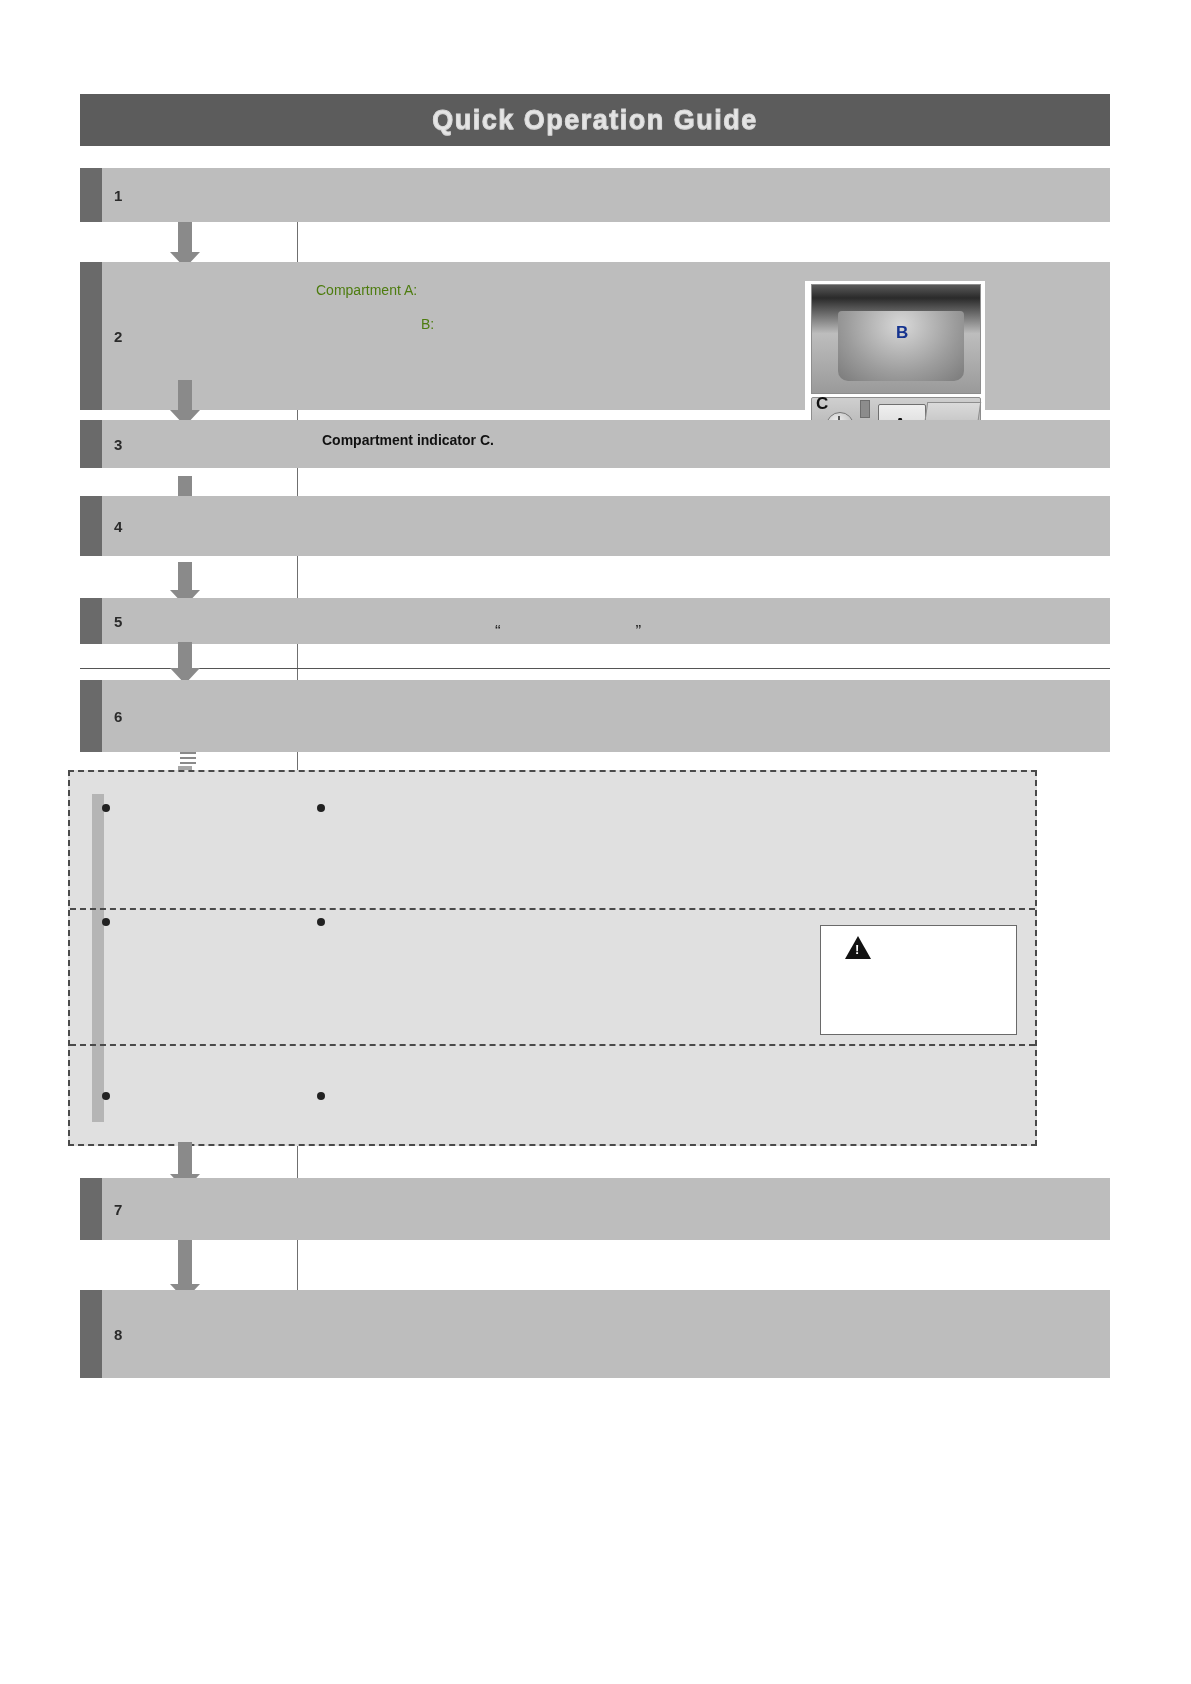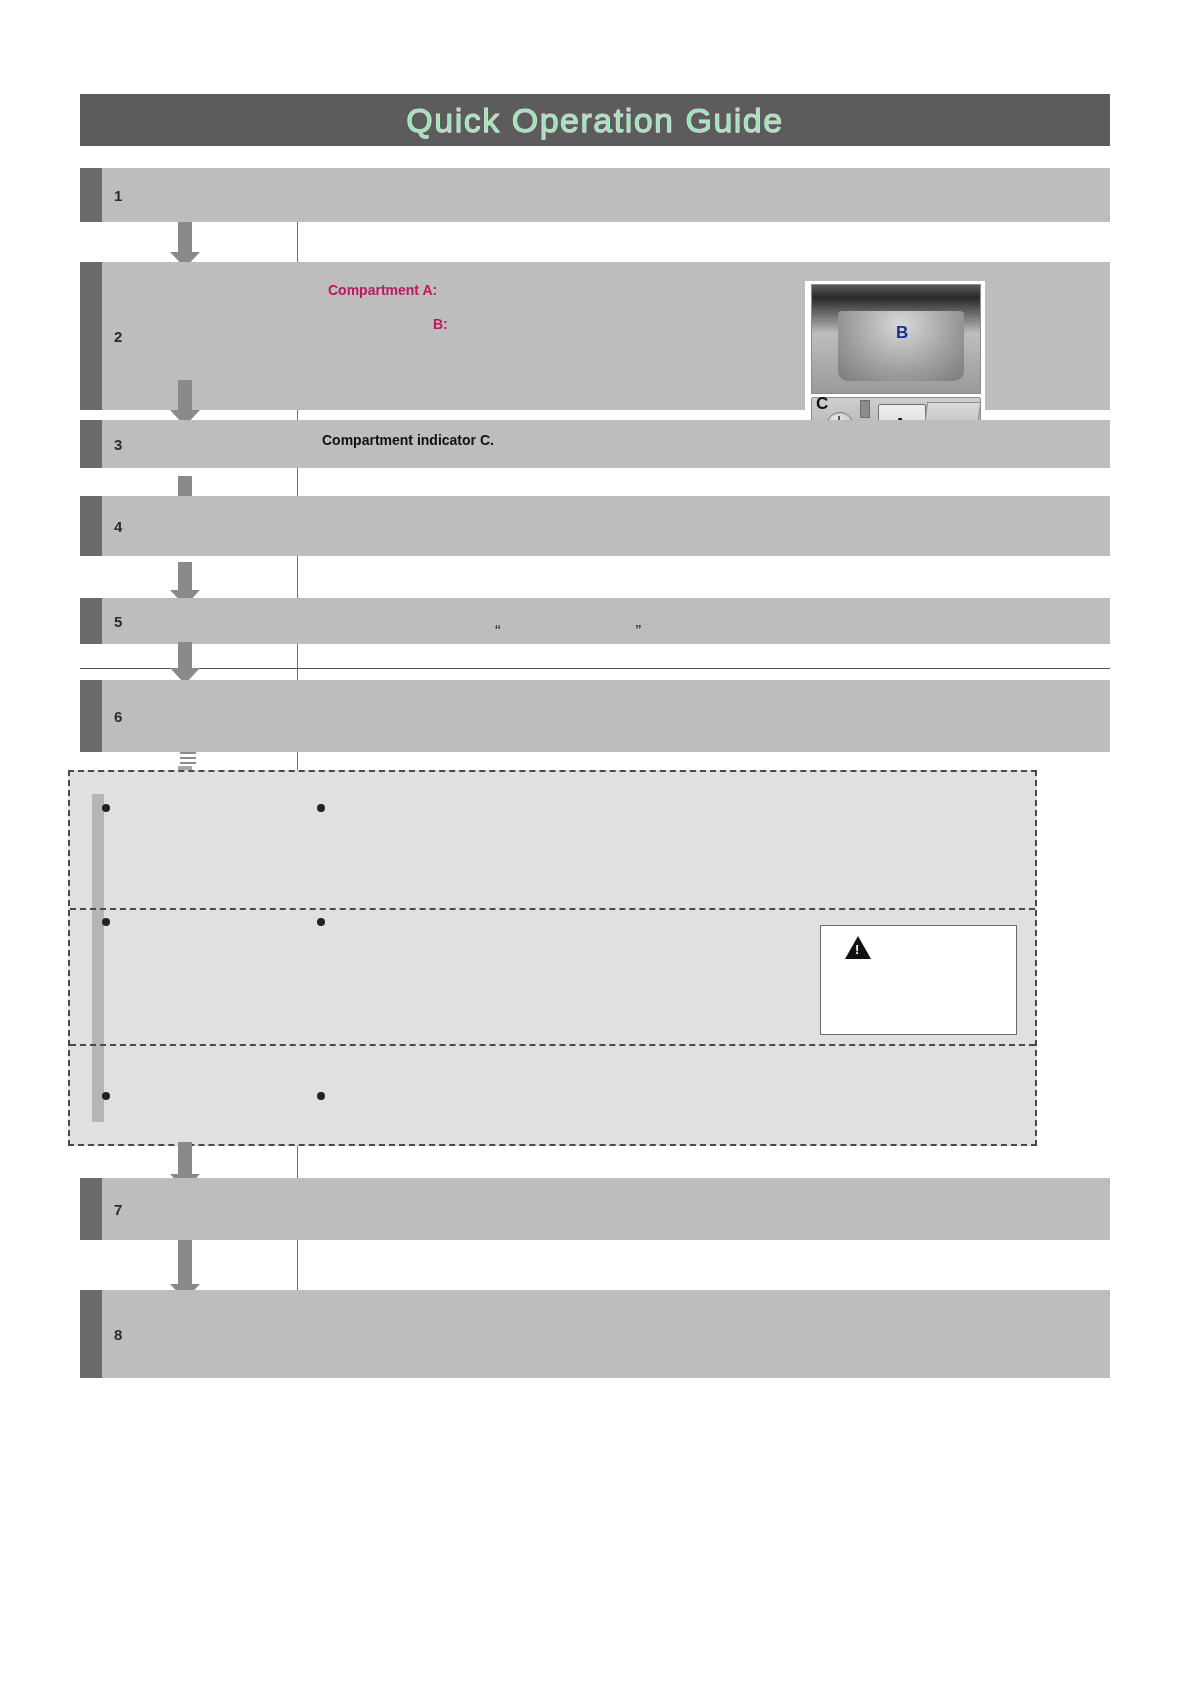--- a/index.html
+++ b/index.html
@@ -29,24 +29,24 @@
     left: 80px;
     top: 94px;
     width: 1030px;
     height: 52px;
     background: #5c5c5c;
     display: flex;
     align-items: center;
     justify-content: center;
   }
   .title-text {
-    font-size: 34px;
+    font-size: 27px;
     letter-spacing: 1.5px;
-    font-weight: normal;
-    color: #86efac;
+    font-weight: bold;
+    color: #e5e5e5;
     -webkit-text-stroke: 1px #d8d8d8;
     text-shadow: 0 1px 0 rgba(255,255,255,0.45);
   }
 
   
   .row {
     position: absolute;
     background: #bdbdbd;
   }
   .row .tab {
@@ -217,26 +217,26 @@
     position: absolute;
     left: 48px; top: 2px;
     width: 8px; height: 16px;
     background: #8c8c8c;
     border: 1px solid #6e6e6e;
   }
 
   
   .comp-labels {
     position: absolute;
-    left: 328px;
+    left: 316px;
     top: 282px;
     width: 470px;
     font-size: 14px;
-    font-weight: bold;
-    color: #be185d;
+    font-weight: normal;
+    color: #4d7c0f;
   }
   .comp-labels .line { margin-bottom: 18px; }
   .comp-labels .indent { padding-left: 105px; }
 
   .mech {
     position: absolute;
     left: 322px;
     top: 432px;
     font-size: 14px;
     font-weight: bold;

